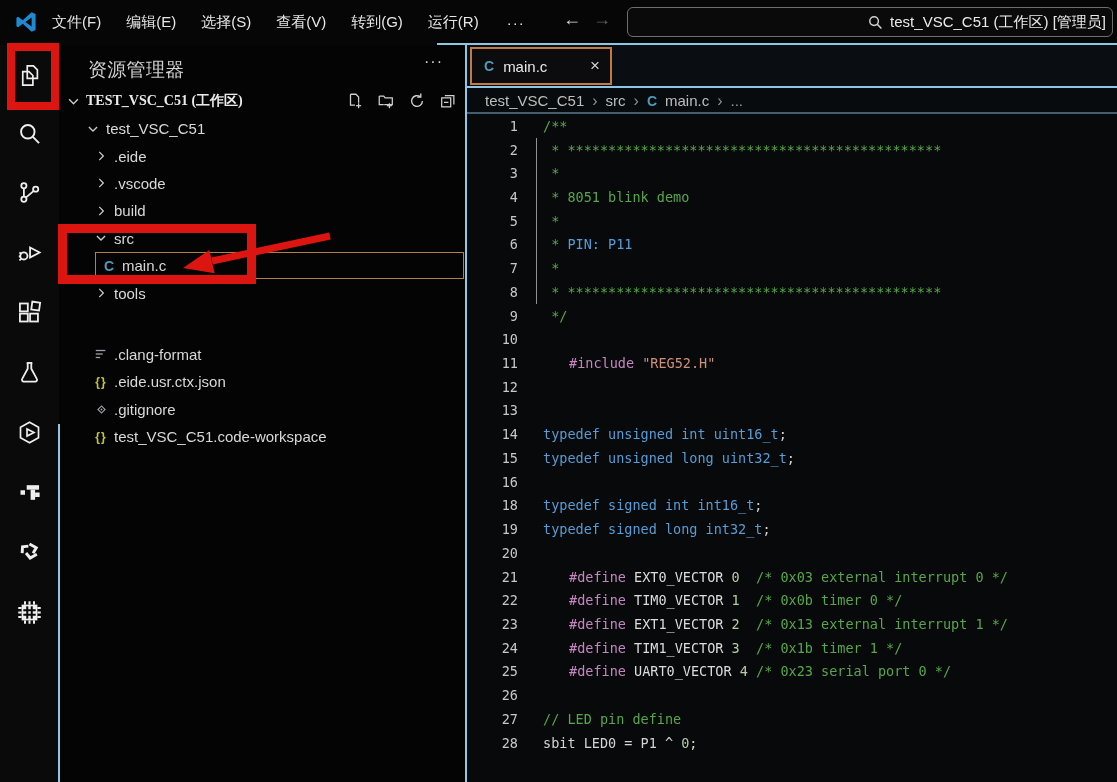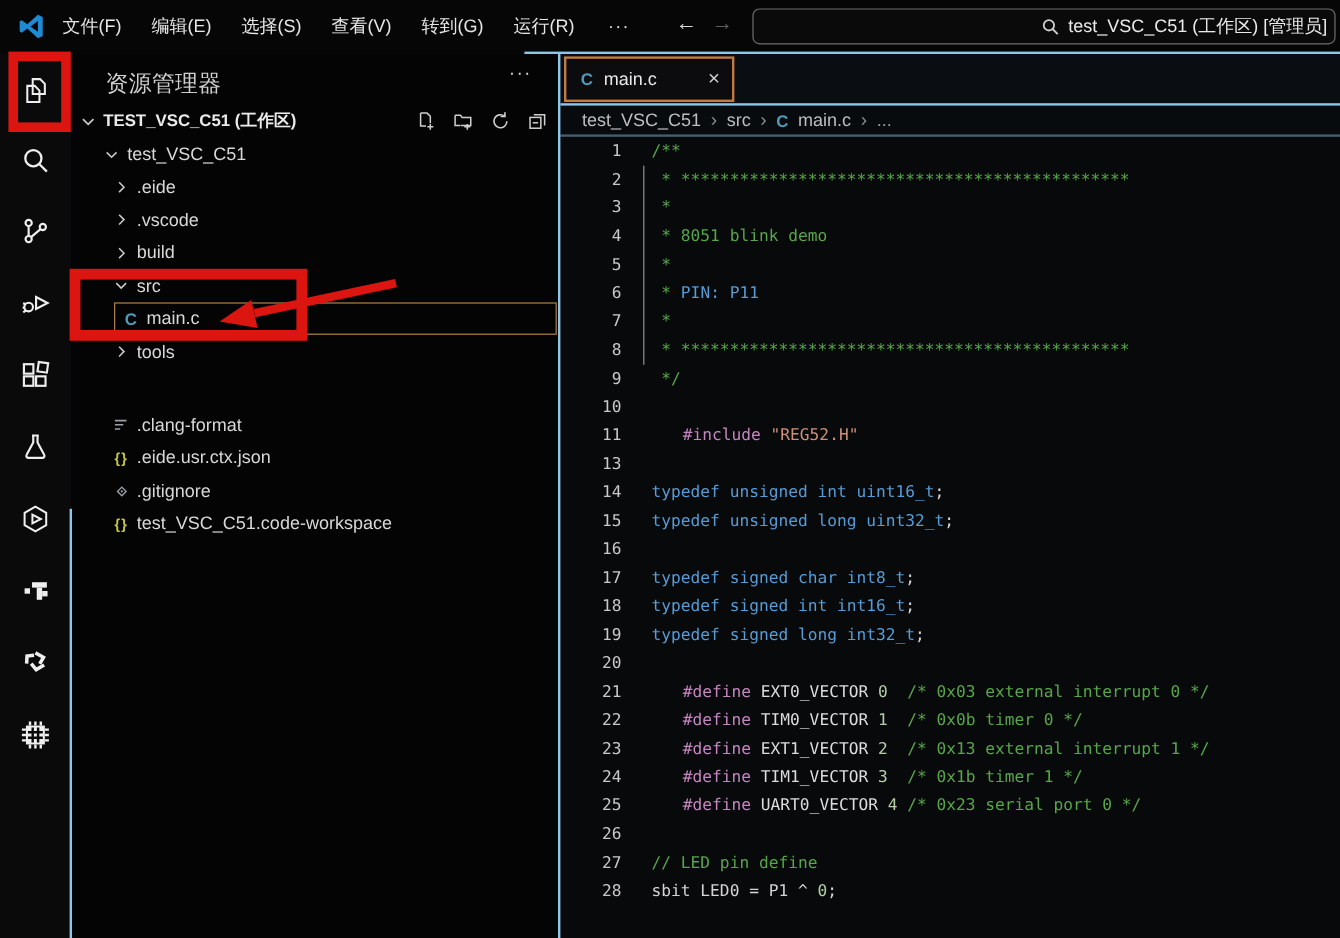--- a/index.html
+++ b/index.html
@@ -25,21 +25,21 @@
   
   .activitybar { position:absolute; left:0; top:0; width:59px; height:737px; background:#0a0a0a; }
   .act-item { position:absolute; left:16px; width:27px; height:27px; }
   .act-item svg { width:27px; height:27px; }
 
   
   .sidebar { position:absolute; left:59px; top:0; width:406px; height:737px; background:#040404; }
   .explorer-header { position:absolute; left:0; top:8px; width:100%; height:24px; }
   .explorer-title { position:absolute; left:29px; top:4px; font-size:19px; color:#cfcfcf; letter-spacing:.3px; }
   .explorer-more { position:absolute; right:22px; top:0px; color:#d0d0d0; font-size:16px; letter-spacing:1px; }
-  .ws-row { position:absolute; left:0; top:43px; width:100%; height:27px; display:flex; align-items:center; }
+  .ws-row { position:absolute; left:0; top:43px; width:100%; height:27px; display:flex; align-items:center;font-family:Liberation Serif, serif; }
   .ws-chevron { position:absolute; left:7px; top:6px; }
   .ws-label { position:absolute; left:27px; top:4px; font-size:14px; font-weight:bold; color:#eaeaea; white-space:nowrap; }
   .ws-actions { position:absolute; right:8px; top:4px; display:flex; gap:13px; }
   .ws-actions .act-btn { width:18px; height:18px; }
 
   .file-tree { position:absolute; left:0; top:70px; width:100%; }
   .tree-row { position:relative; height:27.4px; display:flex; align-items:center; color:#d8d8d8; font-size:15px; }
   .tree-icon { display:inline-flex; width:18px; justify-content:center; align-items:center; margin-right:4px; flex:0 0 18px; }
   .tree-label { white-space:nowrap; }
   .cicon { color:#519ABA; font-weight:bold; font-size:14px; }
@@ -360,25 +360,25 @@
           <div class="code-line"><span class="gutter">2</span><span class="code-text"><span class="tk-cm"> * **********************************************</span></span></div>
           <div class="code-line"><span class="gutter">3</span><span class="code-text"><span class="tk-cm"> *</span></span></div>
           <div class="code-line"><span class="gutter">4</span><span class="code-text"><span class="tk-cm"> * 8051 blink demo</span></span></div>
           <div class="code-line"><span class="gutter">5</span><span class="code-text"><span class="tk-cm"> *</span></span></div>
           <div class="code-line"><span class="gutter">6</span><span class="code-text"><span class="tk-cm"> * </span><span class="tk-doc">PIN:</span><span class="tk-doc"> P11</span></span></div>
           <div class="code-line"><span class="gutter">7</span><span class="code-text"><span class="tk-cm"> *</span></span></div>
           <div class="code-line"><span class="gutter">8</span><span class="code-text"><span class="tk-cm"> * **********************************************</span></span></div>
           <div class="code-line"><span class="gutter">9</span><span class="code-text"><span class="tk-cm"> */</span></span></div>
           <div class="code-line"><span class="gutter">10</span><span class="code-text"></span></div>
           <div class="code-line"><span class="gutter">11</span><span class="code-text"><span class="tk-pp">#include</span><span class="tk-pl"> </span><span class="tk-str">"REG52.H"</span></span></div>
+          <div class="code-line"><span class="gutter">12</span><span class="code-text"></span></div>
           <div class="code-line"><span class="gutter">13</span></div>
           <div class="code-line"><span class="gutter">14</span><span class="code-text"><span class="tk-kw">typedef unsigned int uint16_t</span><span class="tk-pl">;</span></span></div>
           <div class="code-line"><span class="gutter">15</span><span class="code-text"><span class="tk-kw">typedef unsigned long uint32_t</span><span class="tk-pl">;</span></span></div>
           <div class="code-line"><span class="gutter">16</span><span class="code-text"></span></div>
-          <div class="code-line"><span class="gutter">17</span><span class="code-text"><span class="tk-kw">typedef signed char int8_t</span><span class="tk-pl">;</span></span></div>
           <div class="code-line"><span class="gutter">18</span><span class="code-text"><span class="tk-kw">typedef signed int int16_t</span><span class="tk-pl">;</span></span></div>
           <div class="code-line"><span class="gutter">19</span><span class="code-text"><span class="tk-kw">typedef signed long int32_t</span><span class="tk-pl">;</span></span></div>
           <div class="code-line"><span class="gutter">20</span><span class="code-text"></span></div>
           <div class="code-line"><span class="gutter">21</span><span class="code-text"><span class="tk-pp">#define</span><span class="tk-pl"> </span><span class="tk-mac">EXT0_VECTOR</span><span class="tk-pl"> </span><span class="tk-num">0</span><span class="tk-pl">  </span><span class="tk-cm">/* 0x03 external interrupt 0 */</span></span></div>
           <div class="code-line"><span class="gutter">22</span><span class="code-text"><span class="tk-pp">#define</span><span class="tk-pl"> </span><span class="tk-mac">TIM0_VECTOR</span><span class="tk-pl"> </span><span class="tk-num">1</span><span class="tk-pl">  </span><span class="tk-cm">/* 0x0b timer 0 */</span></span></div>
           <div class="code-line"><span class="gutter">23</span><span class="code-text"><span class="tk-pp">#define</span><span class="tk-pl"> </span><span class="tk-mac">EXT1_VECTOR</span><span class="tk-pl"> </span><span class="tk-num">2</span><span class="tk-pl">  </span><span class="tk-cm">/* 0x13 external interrupt 1 */</span></span></div>
           <div class="code-line"><span class="gutter">24</span><span class="code-text"><span class="tk-pp">#define</span><span class="tk-pl"> </span><span class="tk-mac">TIM1_VECTOR</span><span class="tk-pl"> </span><span class="tk-num">3</span><span class="tk-pl">  </span><span class="tk-cm">/* 0x1b timer 1 */</span></span></div>
           <div class="code-line"><span class="gutter">25</span><span class="code-text"><span class="tk-pp">#define</span><span class="tk-pl"> </span><span class="tk-mac">UART0_VECTOR</span><span class="tk-pl"> </span><span class="tk-num">4</span><span class="tk-pl"> </span><span class="tk-cm">/* 0x23 serial port 0 */</span></span></div>
           <div class="code-line"><span class="gutter">26</span><span class="code-text"></span></div>
           <div class="code-line"><span class="gutter">27</span><span class="code-text"><span class="tk-cm">// LED pin define</span></span></div>

